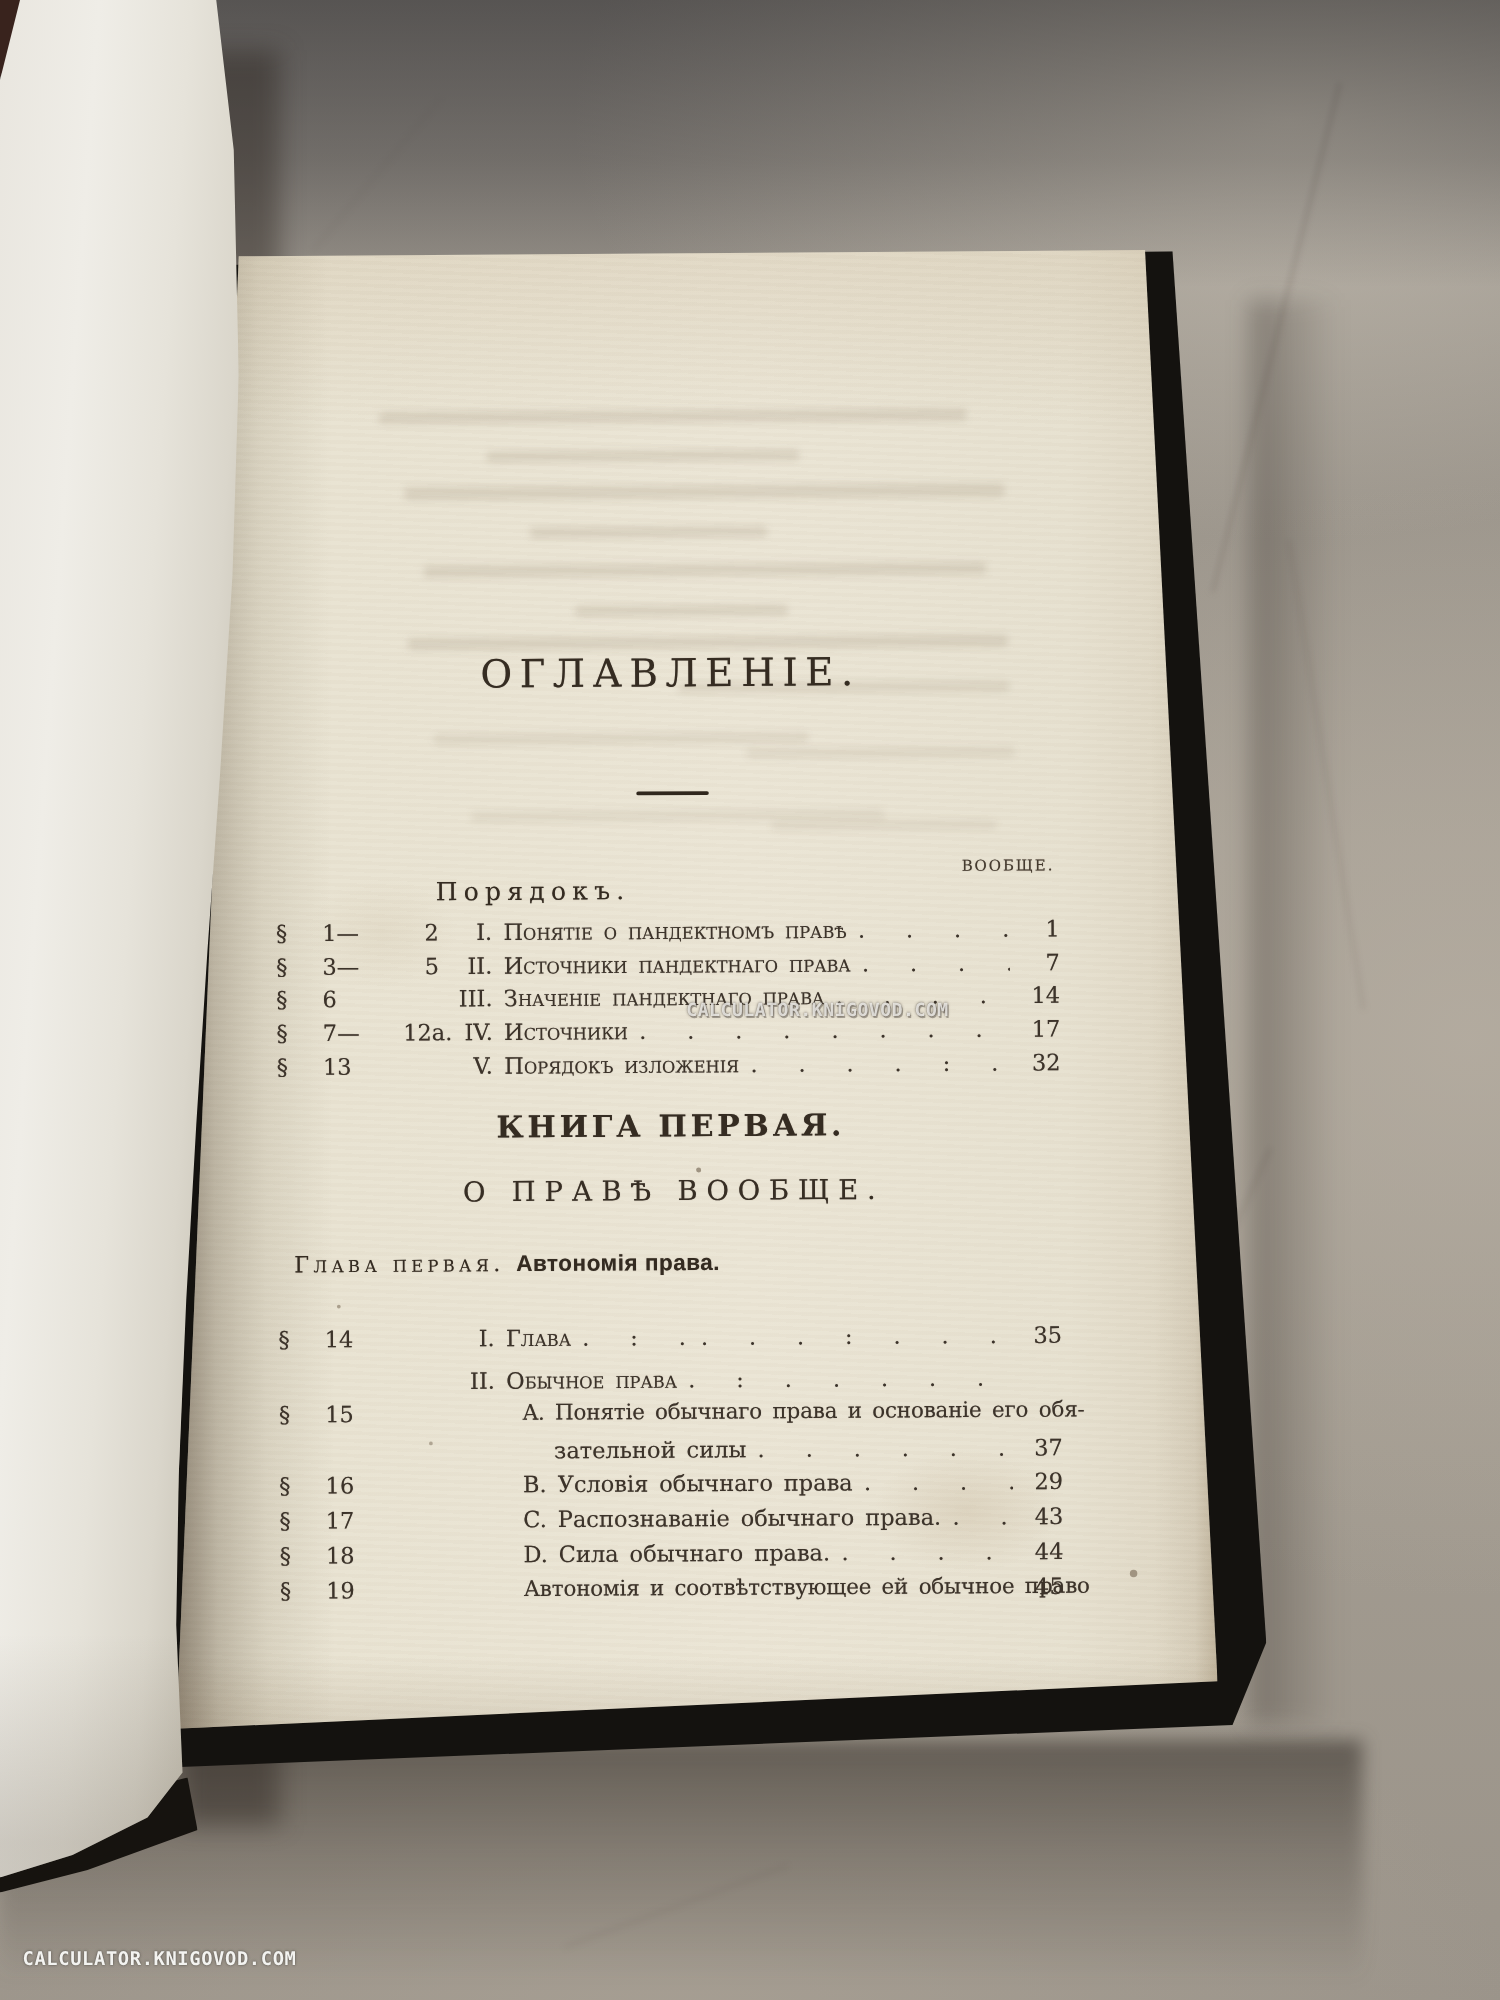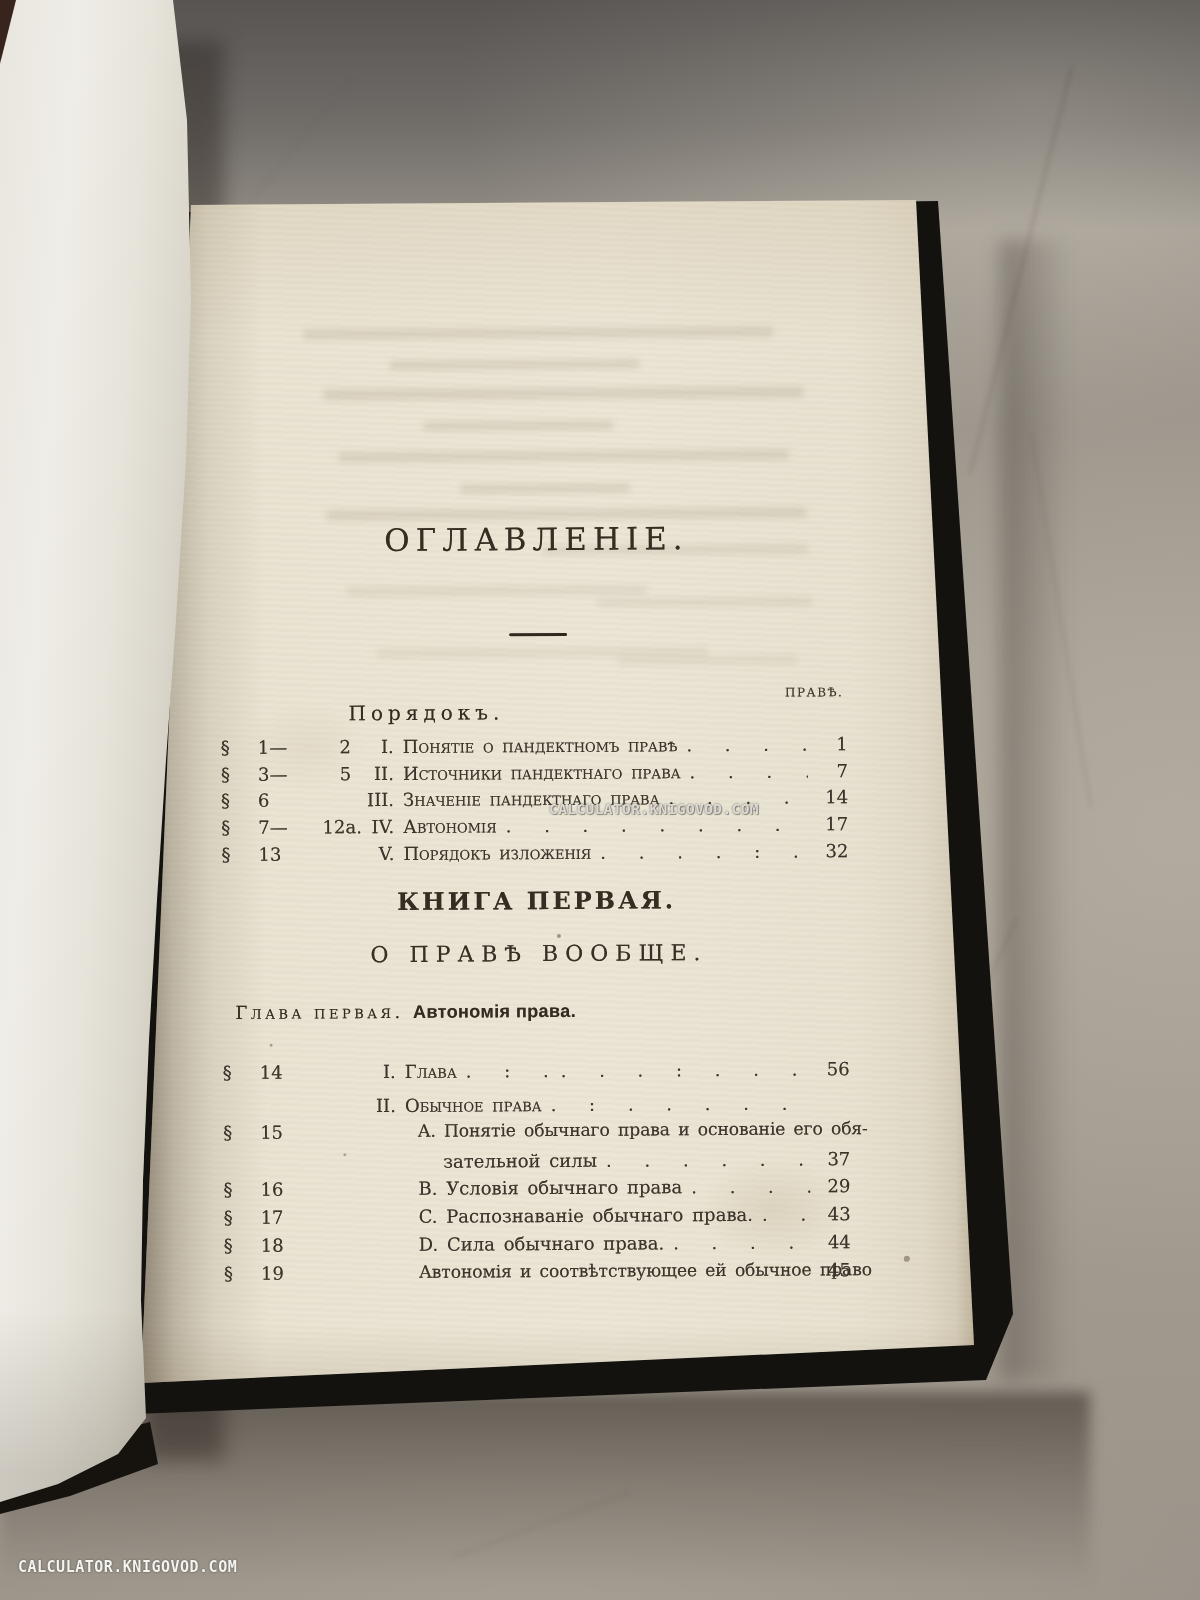--- a/index.html
+++ b/index.html
@@ -128,21 +128,21 @@
 
     <div class="stain" style="left:700px;top:1160px;width:150px;height:100px;background:radial-gradient(closest-side,rgba(150,120,80,.14),rgba(150,120,80,0))"></div>
     <div class="stain" style="left:250px;top:700px;width:120px;height:90px;background:radial-gradient(closest-side,rgba(150,125,85,.08),rgba(150,125,85,0))"></div>
     <div class="speck" style="left:905px;top:1258px;width:6px;height:6px;opacity:.55"></div>
     <div class="speck" style="left:560px;top:934px;width:4px;height:4px;opacity:.6"></div>
     <div class="speck" style="left:272px;top:1042px;width:3px;height:3px;opacity:.5"></div>
     <div class="speck" style="left:345px;top:1152px;width:3px;height:3px;opacity:.45"></div>
 
     <div class="t-title">ОГЛАВЛЕНІЕ.</div>
     <div class="t-rule"></div>
-    <div class="t-stran">ПРАВѢ.</div>
+    <div class="t-stran">ВООБЩЕ.</div>
     <div class="t-intro">Порядокъ.</div>
 
     <div class="row" style="top:735px">
       <span class="c-para">§</span>
       <span class="c-range">1—      2</span>
       <span class="c-num">I.</span>
       <span class="c-mid">
           <span class="lbl sc">Понятіе о пандектномъ правѣ</span>
           <span class="dots">. . . . . : . . .</span>
         </span>
@@ -166,21 +166,21 @@
           <span class="lbl sc">Значеніе пандектнаго права</span>
           <span class="dots">. . . . . . . . .</span>
         </span>
       <span class="c-page">14</span>
     </div>
     <div class="row" style="top:815px">
       <span class="c-para">§</span>
       <span class="c-range">7—    12а.</span>
       <span class="c-num">IV.</span>
       <span class="c-mid">
-          <span class="lbl sc">Автономія</span>
+          <span class="lbl sc">Источники</span>
           <span class="dots">. . . . . . . . . . . . . .</span>
         </span>
       <span class="c-page">17</span>
     </div>
     <div class="row" style="top:842px">
       <span class="c-para">§</span>
       <span class="c-range">13</span>
       <span class="c-num">V.</span>
       <span class="c-mid">
           <span class="lbl sc">Порядокъ изложенія</span>
@@ -194,21 +194,21 @@
     <div class="t-glava"><span class="sc">Глава первая.</span> <b>Автономія права.</b></div>
 
     <div class="row" style="top:1060px">
       <span class="c-para">§</span>
       <span class="c-range">14</span>
       <span class="c-num">I.</span>
       <span class="c-mid">
           <span class="lbl sc">Глава</span>
           <span class="dots">. : .. . . : . . . . . .</span>
         </span>
-      <span class="c-page">56</span>
+      <span class="c-page">35</span>
     </div>
     <div class="row" style="top:1094px">
       <span class="c-num">II.</span>
       <span class="c-mid">
           <span class="lbl sc">Обычное права</span>
           <span class="dots">. : . . . . . . . . . .</span>
         </span>
     </div>
     <div class="row" style="top:1120px">
       <span class="c-para">§</span>

